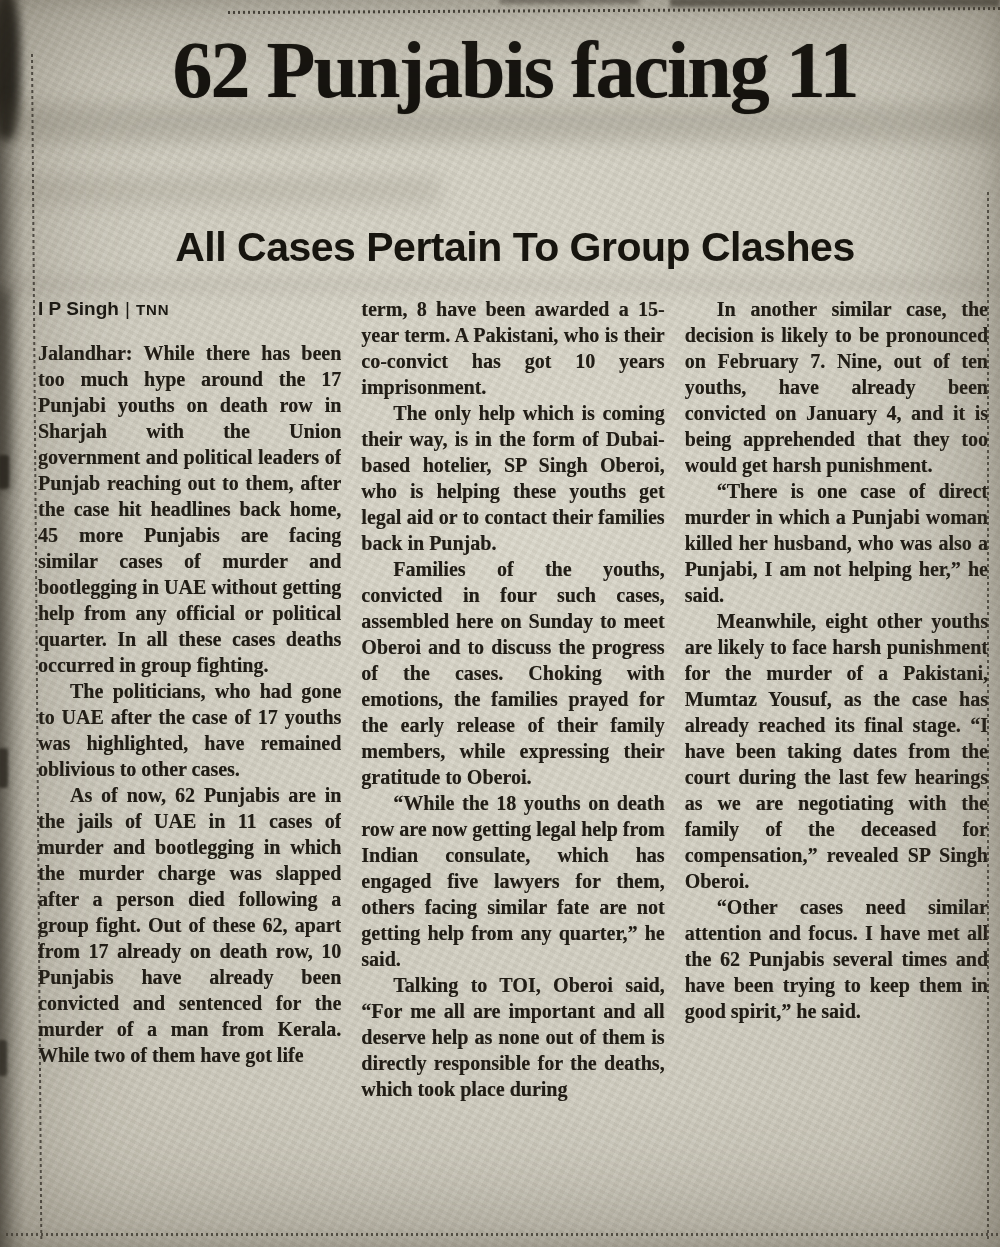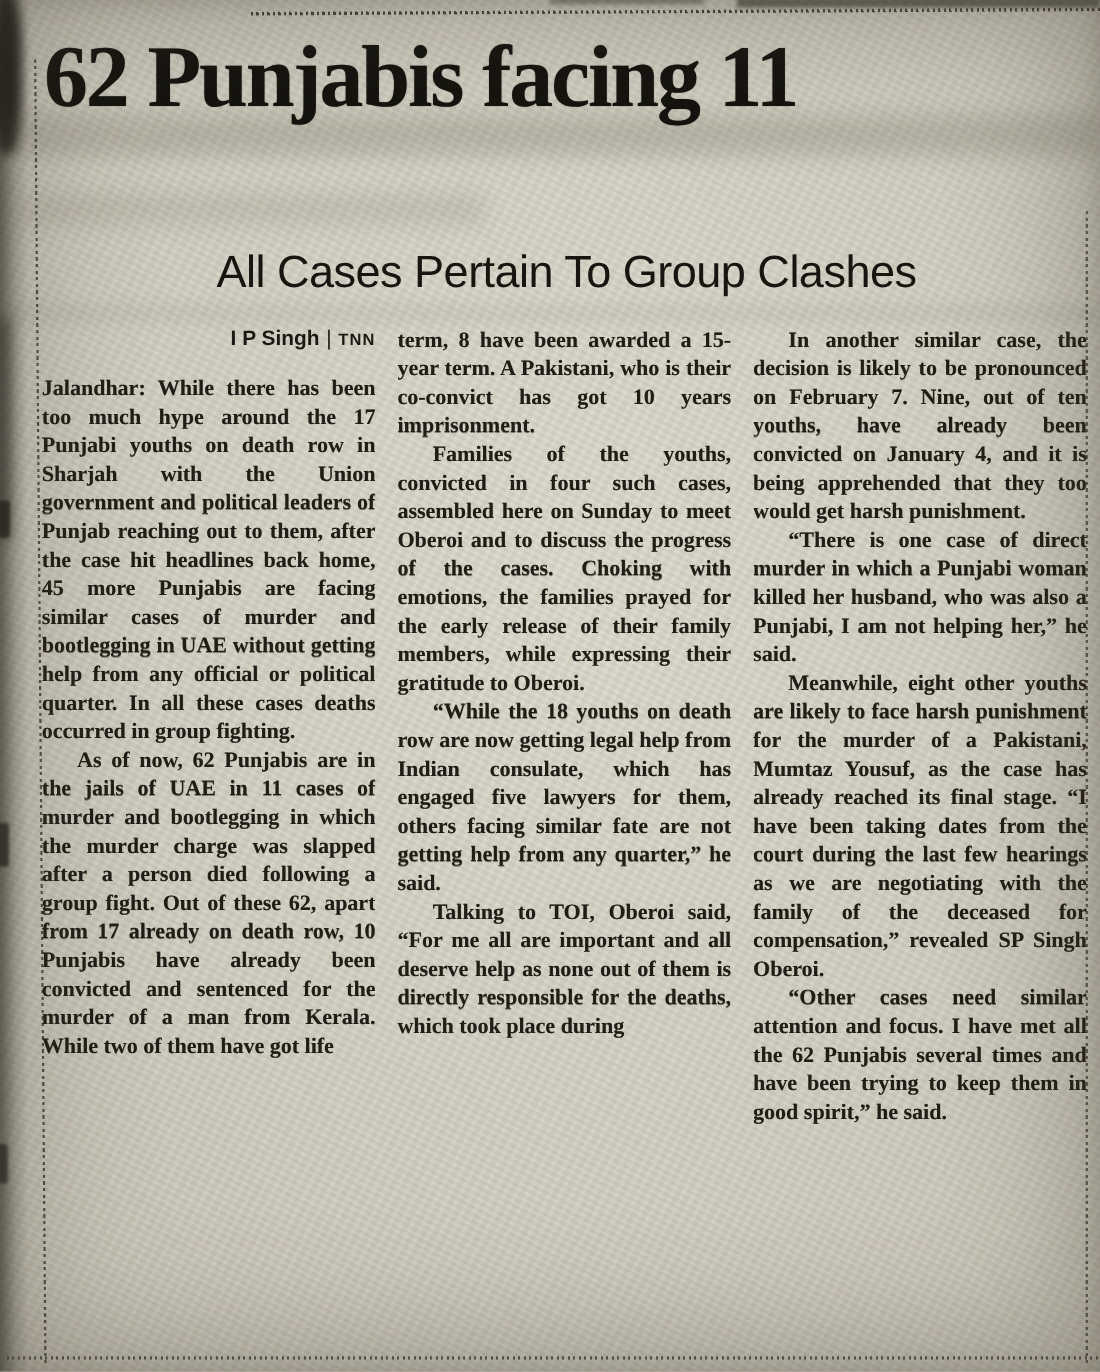--- a/index.html
+++ b/index.html
@@ -44,38 +44,38 @@
     background-image:repeating-linear-gradient(90deg, var(--rule) 0 2px, transparent 2px 5px);}
   #rule-top{left:228px;right:0;top:9px;transform:rotate(-0.3deg);}
   #rule-bottom{left:6px;right:0;top:1233px;opacity:.85;}
   .vrule{position:absolute;width:2px;
     background-image:repeating-linear-gradient(180deg, var(--rule) 0 3px, transparent 3px 6px);}
   #rule-left{left:31px;top:54px;bottom:6px;transform:rotate(-0.45deg);transform-origin:top center;opacity:.9;}
   #rule-right{right:11px;top:192px;bottom:6px;opacity:.85;}
 
   #headline{
     position:absolute;left:40px;right:10px;top:18px;
-    text-align:left;color:#14120e;
+    text-align:center;color:#14120e;
     font-weight:700;font-size:80px;line-height:1.3;letter-spacing:-2px;
     text-shadow:0 0 1px rgba(20,18,14,0.6);
   }
   #subheadline{
     position:absolute;left:40px;right:10px;top:224px;
     text-align:center;color:#17150f;
     font-family:"Liberation Sans","DejaVu Sans",sans-serif;
-    font-weight:400;font-size:41px;letter-spacing:-0.5px;
+    font-weight:700;font-size:41px;letter-spacing:-0.5px;
   }
   #columns{
     position:absolute;left:38px;right:12px;top:296px;height:936px;
     display:grid;grid-template-columns:1fr 1fr 1fr;column-gap:20px;
     overflow:hidden;
   }
   .column{overflow:hidden;}
   #byline{
-    text-align:right;margin:2px 0 20px 0;color:#1b1913;
+    text-align:left;margin:2px 0 20px 0;color:#1b1913;
     font-family:"Liberation Sans","DejaVu Sans",sans-serif;
     font-weight:700;font-size:19px;
   }
   #byline .agency{font-size:15px;letter-spacing:1px;}
   #byline .sep{padding:0 6px;font-weight:400;}
   .para{
     margin:0;color:var(--ink);
     font-size:20px;line-height:26px;font-weight:700;
     text-align:justify;
     text-shadow:0.2px 0.3px 0.4px rgba(30,26,18,0.45);
@@ -111,24 +111,26 @@
   </div>
 
   <div id="subheadline">All Cases Pertain To Group Clashes</div>
 
   <div id="columns">
     <div class="column">
       <div id="byline">
         <span>I P Singh</span><span class="sep">|</span><span class="agency">TNN</span>
       </div>
     <p class="para"><span class="dateline">Jalandhar:</span> While there has been too much hype around the 17 Punjabi youths on death row in Sharjah with the Union government and political leaders of Punjab reaching out to them, after the case hit headlines back home, 45 more Punjabis are facing similar cases of murder and bootlegging in UAE without getting help from any official or political quarter. In all these cases deaths occurred in group fighting.</p>
+        <p class="para indent">The politicians, who had gone to UAE after the case of 17 youths was highlighted, have remained oblivious to other cases.</p>
         <p class="para indent">As of now, 62 Punjabis are in the jails of UAE in 11 cases of murder and bootlegging in which the murder charge was slapped after a person died following a group fight. Out of these 62, apart from 17 already on death row, 10 Punjabis have already been convicted and sentenced for the murder of a man from Kerala. While two of them have got life</p>
       </div>
     <div class="column">
         <p class="para">term, 8 have been awarded a 15-year term. A Pakistani, who is their co-convict has got 10 years imprisonment.</p>
+        <p class="para indent">The only help which is coming their way, is in the form of Dubai-based hotelier, SP Singh Oberoi, who is helping these youths get legal aid or to contact their families back in Punjab.</p>
         <p class="para indent">Families of the youths, convicted in four such cases, assembled here on Sunday to meet Oberoi and to discuss the progress of the cases. Choking with emotions, the families prayed for the early release of their family members, while expressing their gratitude to Oberoi.</p>
         <p class="para indent">“While the 18 youths on death row are now getting legal help from Indian consulate, which has engaged five lawyers for them, others facing similar fate are not getting help from any quarter,” he said.</p>
         <p class="para indent">Talking to TOI, Oberoi said, “For me all are important and all deserve help as none out of them is directly responsible for the deaths, which took place during</p>
       </div>
     <div class="column">
         <p class="para indent">In another similar case, the decision is likely to be pronounced on February 7. Nine, out of ten youths, have already been convicted on January 4, and it is being apprehended that they too would get harsh punishment.</p>
         <p class="para indent">“There is one case of direct murder in which a Punjabi woman killed her husband, who was also a Punjabi, I am not helping her,” he said.</p>
         <p class="para indent">Meanwhile, eight other youths are likely to face harsh punishment for the murder of a Pakistani, Mumtaz Yousuf, as the case has already reached its final stage. “I have been taking dates from the court during the last few hearings as we are negotiating with the family of the deceased for compensation,” revealed SP Singh Oberoi.</p>
         <p class="para indent">“Other cases need similar attention and focus. I have met all the 62 Punjabis several times and have been trying to keep them in good spirit,” he said.</p>
       </div>

